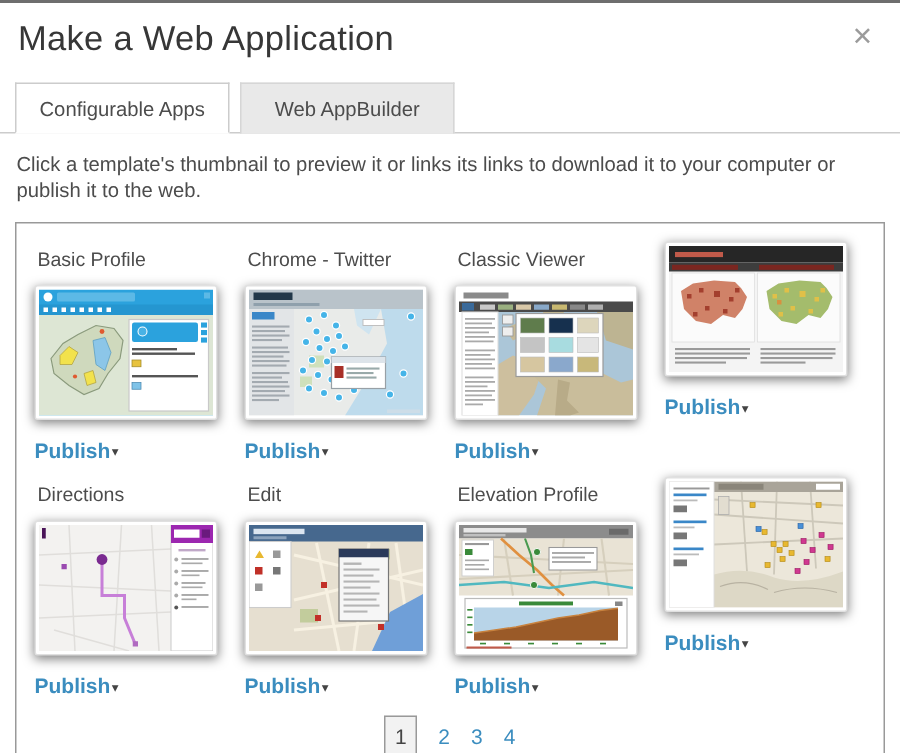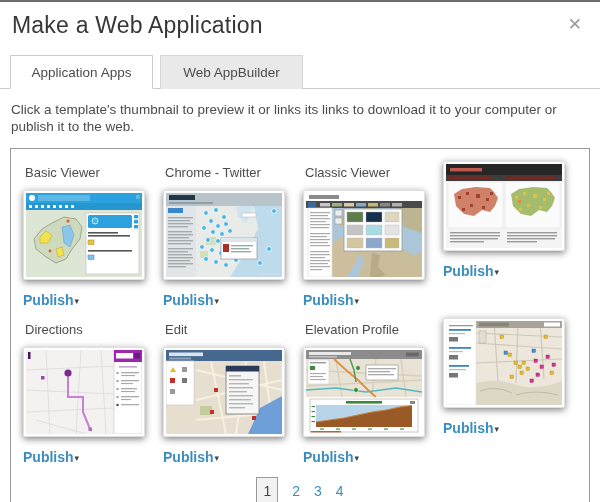--- a/index.html
+++ b/index.html
@@ -48,31 +48,31 @@
 <body>
 
 <div class="dialog">
 
   <div class="dlg-header">
     <div class="dlg-title">Make a Web Application</div>
     <div class="close-btn">✕</div>
   </div>
 
   <div class="tabbar">
-    <div class="tab active">Application Apps</div>
+    <div class="tab active">Configurable Apps</div>
     <div class="tab">Web AppBuilder</div>
   </div>
 
   <div class="desc">Click a template's thumbnail to preview it or links its links to download it to your computer or publish it to the web.</div>
 
   <div class="tpl-box">
     <div class="tpl-grid">
 
       <div class="tpl-cell">
-        <div class="tpl-name">Basic Viewer</div>
+        <div class="tpl-name">Basic Profile</div>
         <div class="thumb">
           <svg viewBox="0 0 116 84">
             <rect width="116" height="84" fill="#2ba2dd"></rect>
             <circle cx="6" cy="5" r="3" fill="#fff"></circle>
             <rect x="12" y="2" width="52" height="6" rx="1" fill="#5cb9e6"></rect>
             <rect x="110" y="2" width="4" height="4" fill="#5cb9e6"></rect>
             <rect x="0" y="10" width="116" height="7" fill="#2596d0"></rect>
             <g fill="#fff">
                 <rect x="3" y="12" width="3" height="3"></rect>
                 <rect x="9" y="12" width="3" height="3"></rect>

